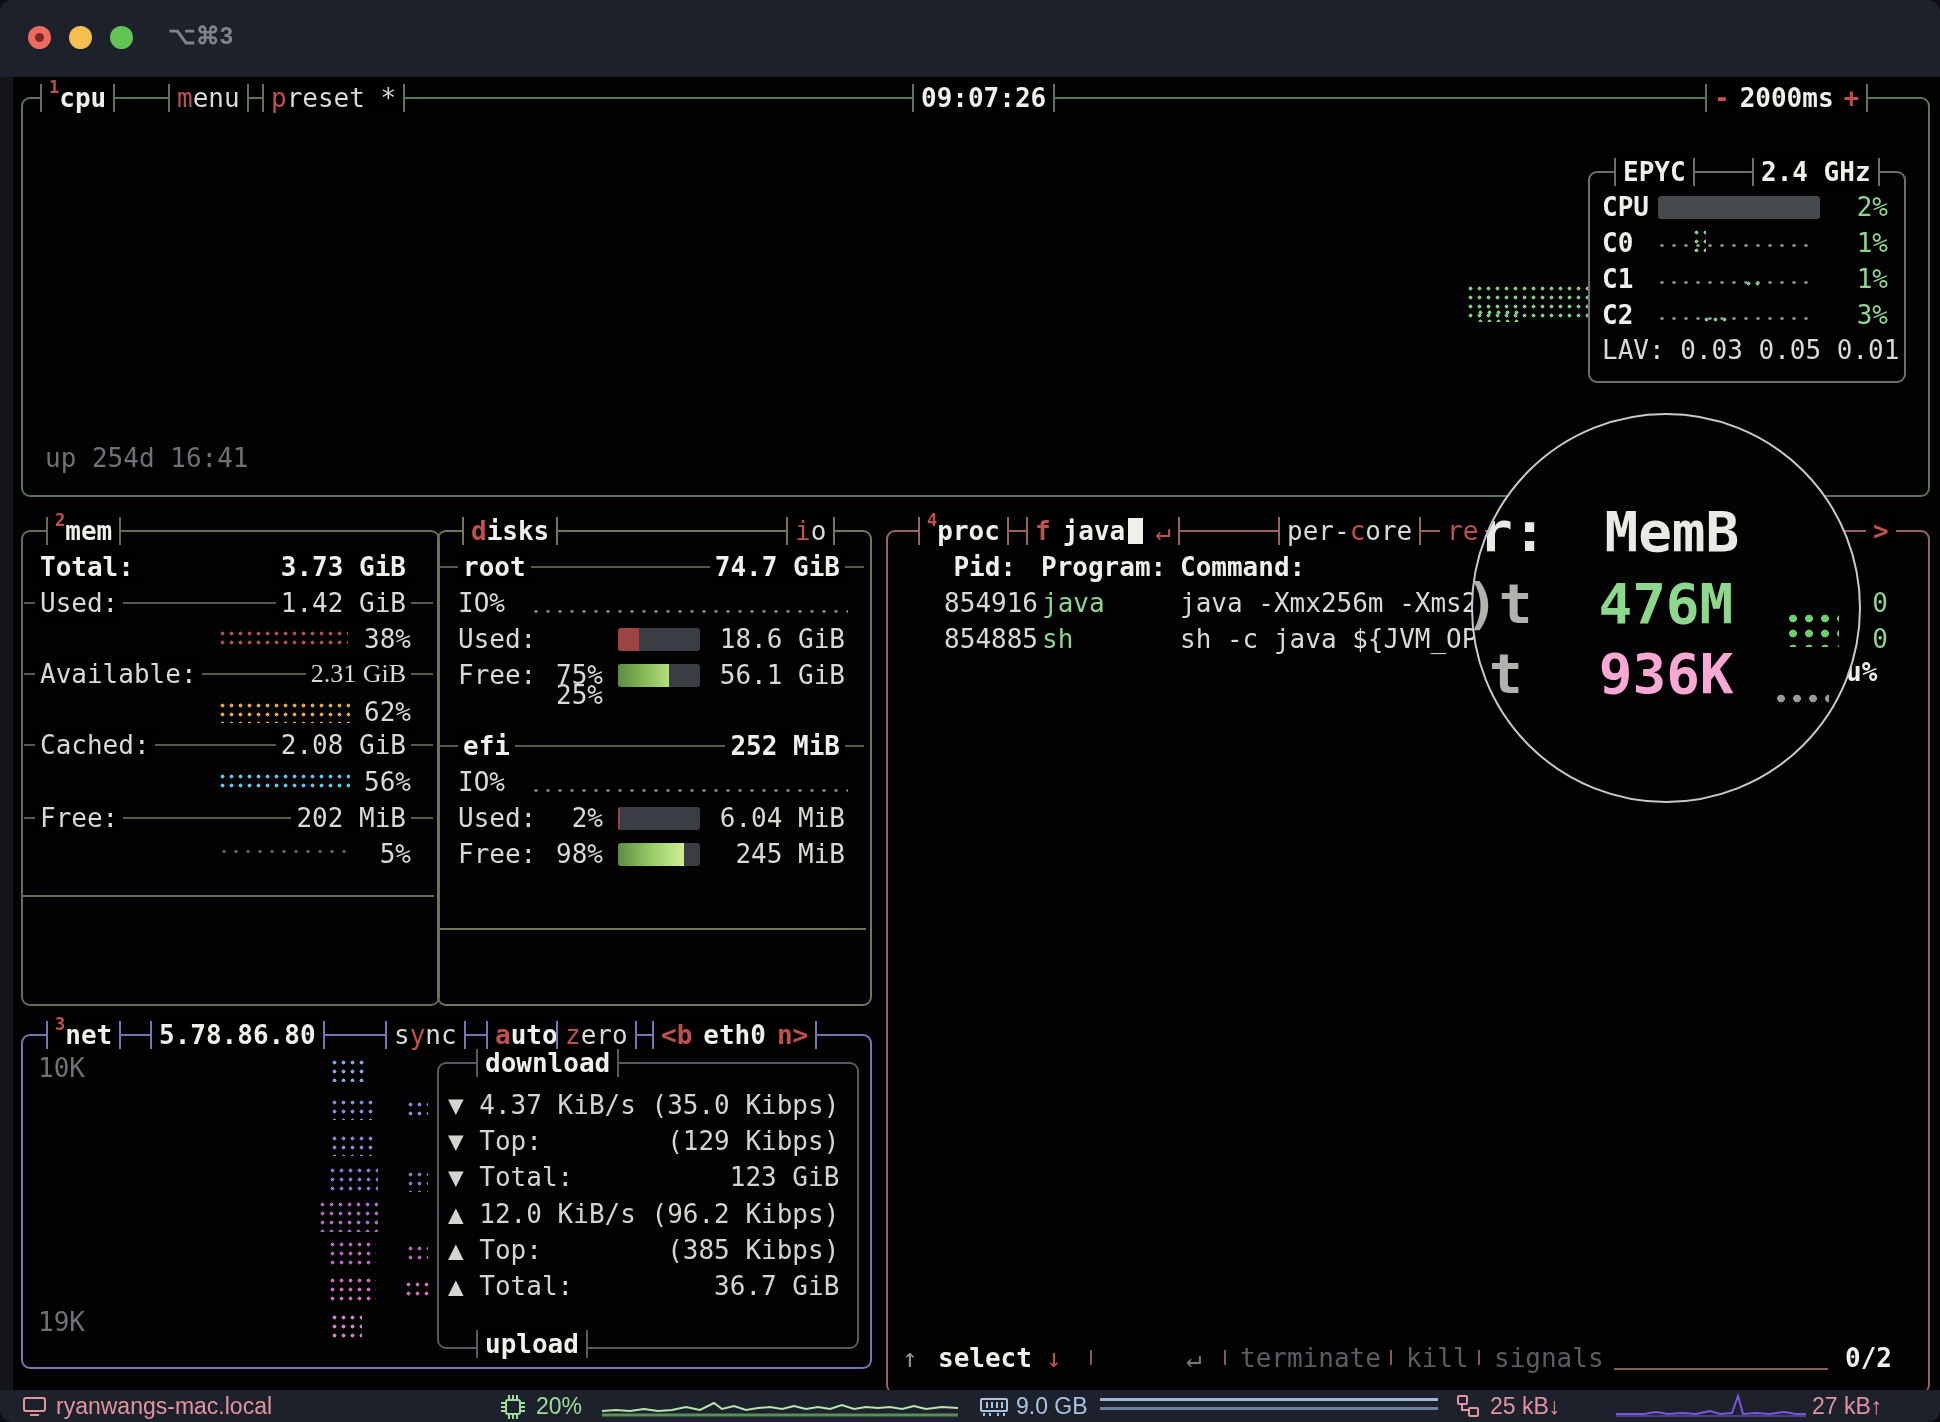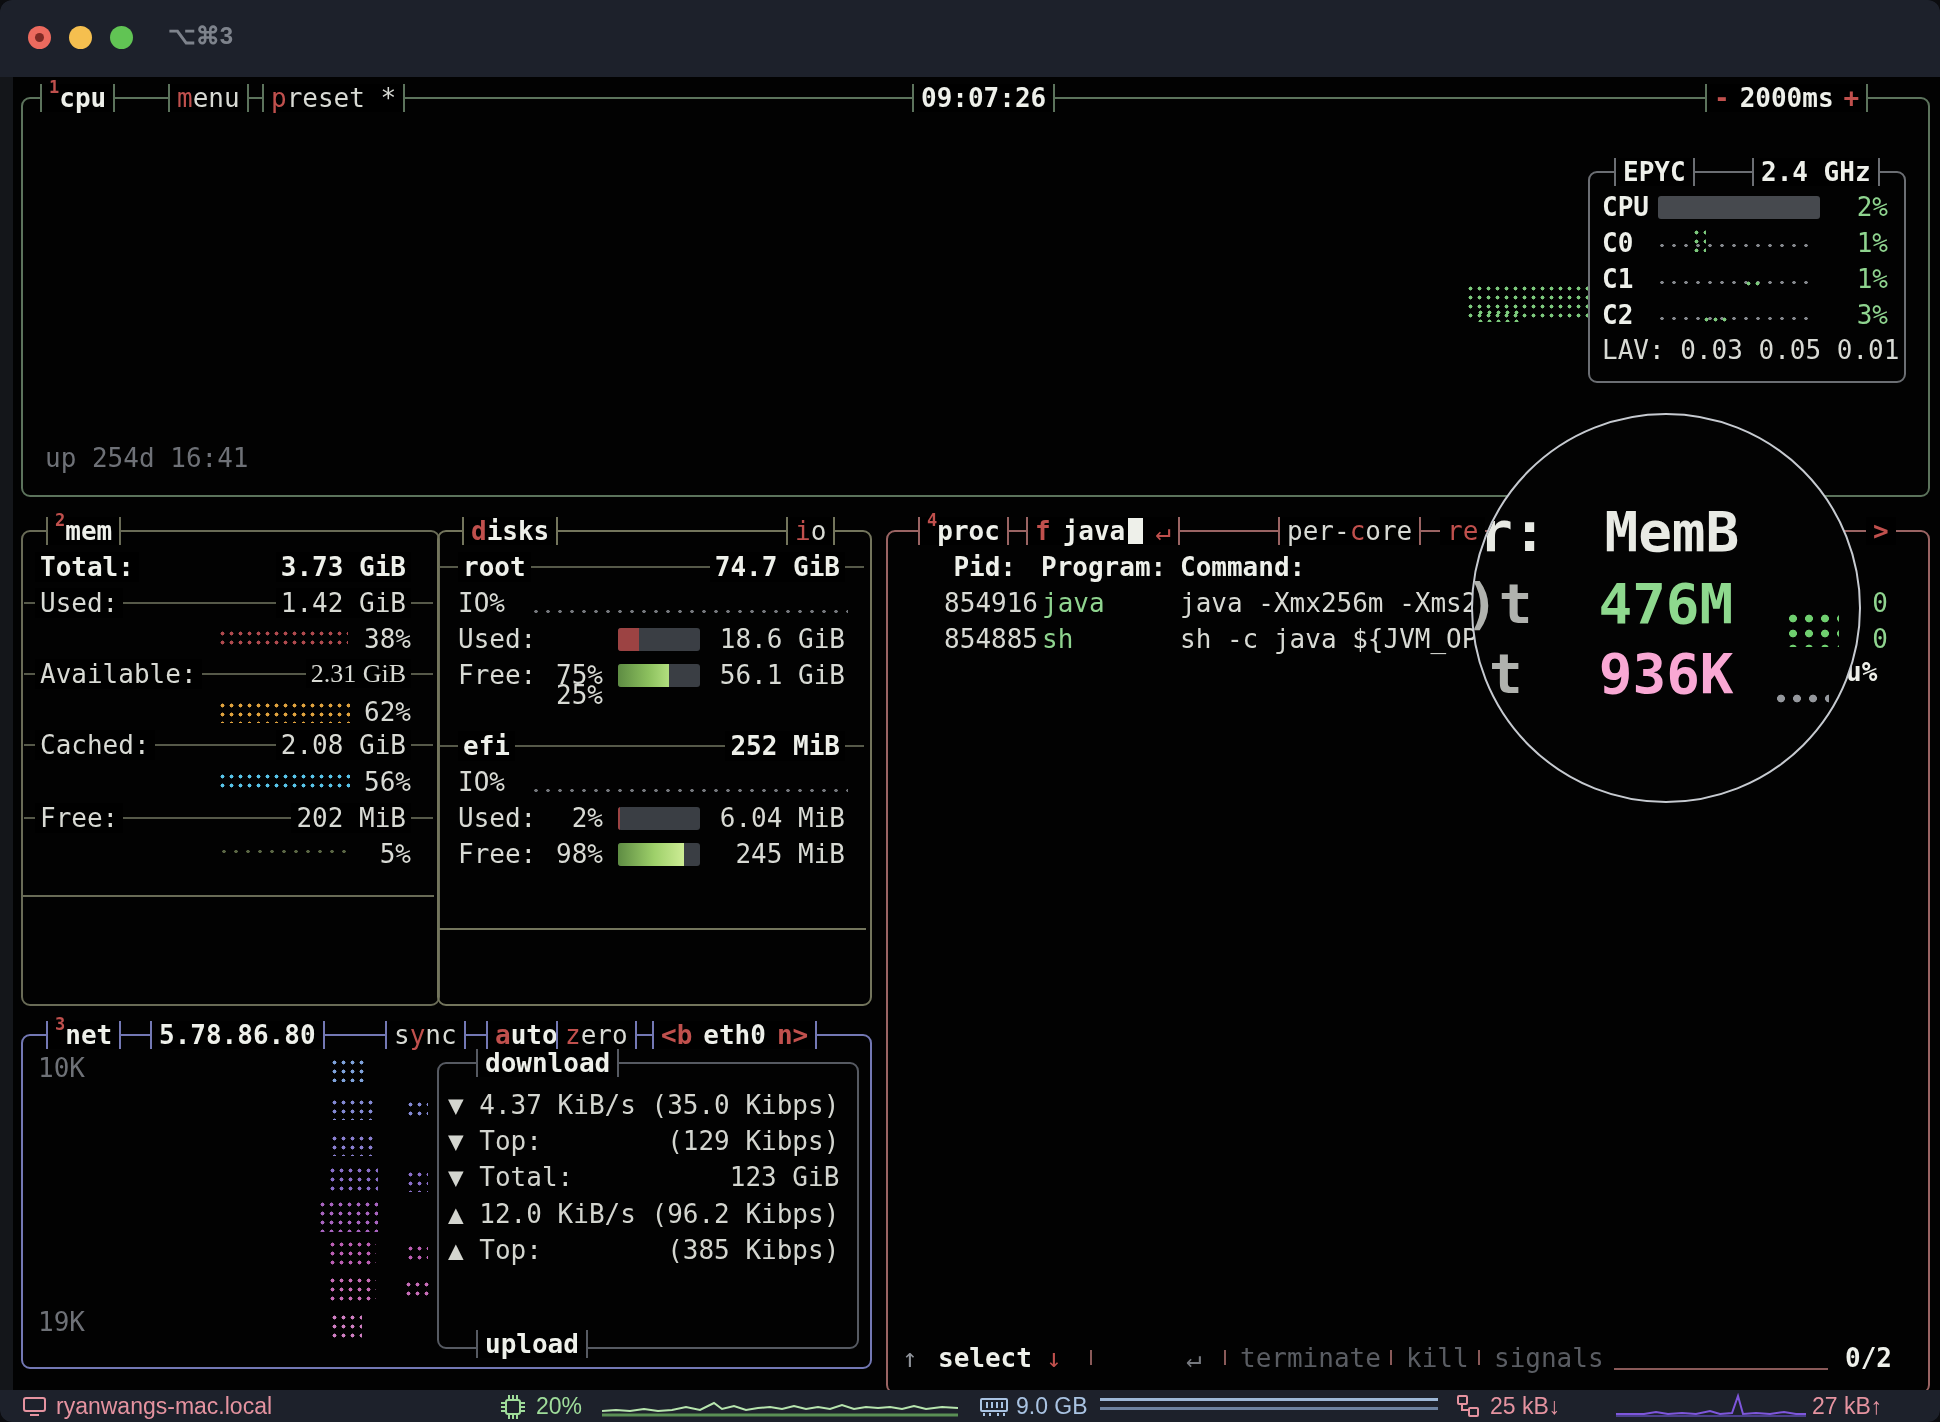--- a/index.html
+++ b/index.html
@@ -193,20 +193,21 @@
     <div class="dots" style="--c:#cf7ec2;left:330px;top:1313px;width:32px;height:25px;"></div>
 
     <div class="box" style="left:437px;top:1062px;width:418px;height:283px;border-color:#565a62;"></div>
     <span class="bl" style="--bc:#565a62;left:476px;top:1063px;"><b>download</b></span>
     <span class="bl" style="--bc:#565a62;left:476px;top:1344px;"><b>upload</b></span>
     <div class="row" style="left:448px;top:1087px;color:#d3d5cf;">▼ 4.37 KiB/s (35.0 Kibps)</div>
     <div class="row" style="left:448px;top:1123px;color:#d3d5cf;">▼ Top:        (129 Kibps)</div>
     <div class="row" style="left:448px;top:1159px;color:#d3d5cf;text-align:center;">▼ Total:          123 GiB</div>
     <div class="row" style="left:448px;top:1196px;color:#d3d5cf;">▲ 12.0 KiB/s (96.2 Kibps)</div>
     <div class="row" style="left:448px;top:1232px;color:#d3d5cf;">▲ Top:        (385 Kibps)</div>
+    <div class="row" style="left:448px;top:1268px;color:#d3d5cf;">▲ Total:         36.7 GiB</div>
 
     <div class="box" style="left:886px;top:530px;width:1040px;height:860px;border-color:#9a6463;"></div>
     <span class="bl" style="--bc:#9a6463;left:918px;top:531px;"><span class="sup">4</span><b>proc</b></span>
     <span class="bl" style="--bc:#9a6463;left:1026px;top:531px;"><span class="redb">f</span><b style="margin-left:12px;">java</b><span class="cur"></span><span class="red" style="margin-left:12px;">↵</span></span>
     <span class="bl" style="--bc:#9a6463;left:1278px;top:531px;"><span class="w">per-</span><span class="red">c</span><span class="w">ore</span></span>
     <span class="bl nb red" style="left:1440px;top:531px;">re</span>
     <span class="bl nb redb" style="left:1866px;top:531px;">&gt;</span>
 
     <div class="ra" style="right:924px;top:549px;"><b>Pid:</b></div>
     <div class="row" style="left:1041px;top:549px;"><b>Program:</b></div>

